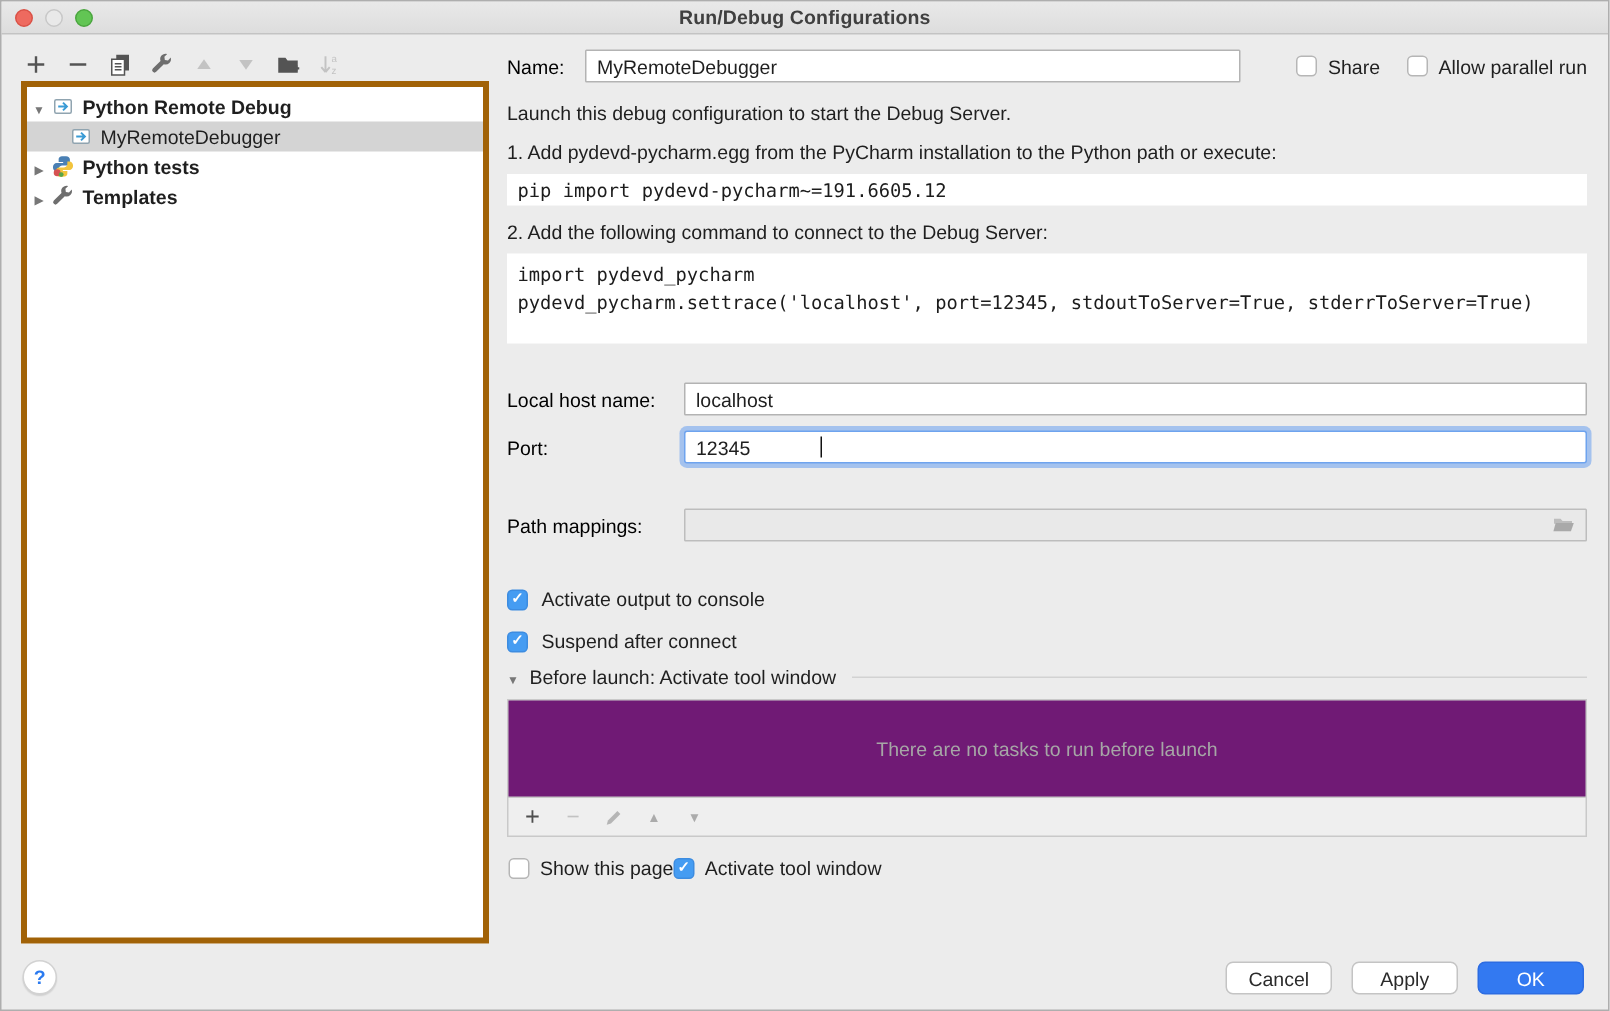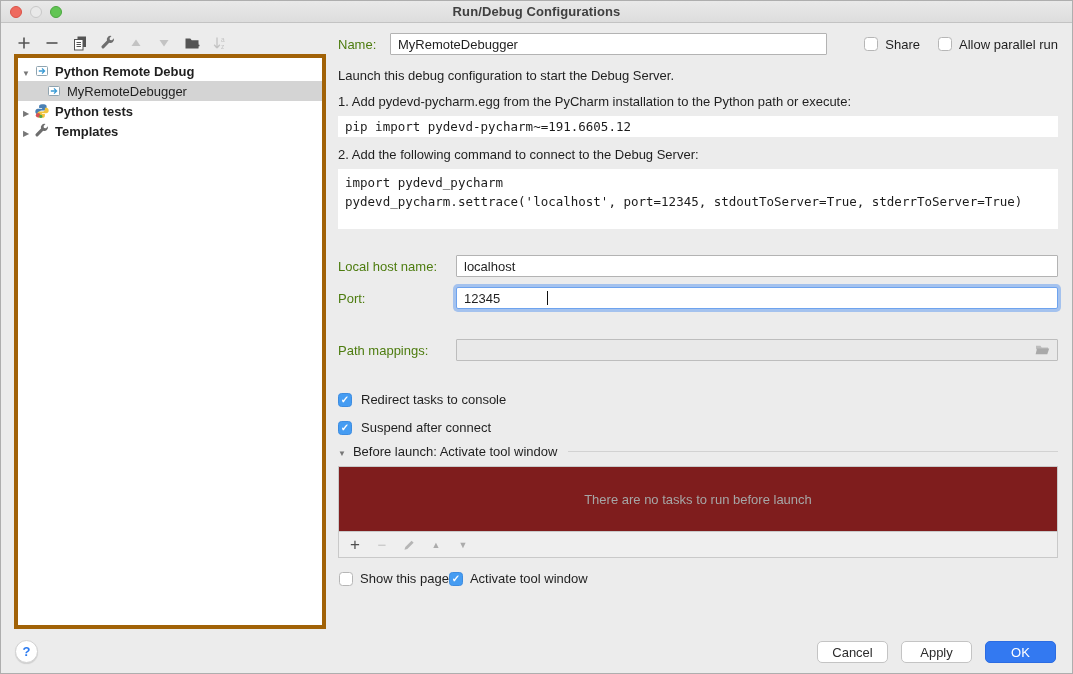--- a/index.html
+++ b/index.html
@@ -42,21 +42,21 @@
   .tri-down::before { content:"▼"; font-size:8px; color:#777; }
   .tri-right::before { content:"▶"; font-size:8px; color:#777; }
   .tree-icon { width:16px; height:16px; flex:0 0 16px; margin-right:5px; }
   .tree-label { font-size:13px; }
   .tree-label.bold { font-weight:700; }
   .indent1 { width:28px; flex:0 0 28px; }
 
   
   .main { position:absolute; left:337px; top:31px; width:720px; }
   .name-row { display:flex; align-items:center; height:24px; }
-  .lbl { color:#4d7c0f; }
+  .lbl { color:#000000; }
   .name-lbl { width:52px; flex:0 0 52px; }
   .txtfield {
     height:22px; background:#fff; border:1px solid #b3b3b3; border-radius:1px;
     display:flex; align-items:center; padding:0 7px; font-size:13px; color:#1f1f1f;
     overflow:hidden; white-space:nowrap;
   }
   .name-field { width:437px; }
   .cb-group { display:flex; align-items:center; gap:7px; }
   .cb { width:14px; height:14px; border-radius:3.5px; flex:0 0 14px;
         display:flex; align-items:center; justify-content:center; }
@@ -93,21 +93,21 @@
     background:#e9e9e9; border:1px solid #bdbdbd; color:#9a9a9a;
     justify-content:flex-end;
   }
 
   .check-row { display:flex; align-items:center; gap:9px; margin-top:13px; }
   .check-row.firstcheck { margin-top:31px; }
 
   .bl-header { display:flex; align-items:center; margin-top:9px; gap:7px; }
   .bl-line { flex:1; height:1px; background:#d2d2d2; margin-left:4px; }
   .bl-box {
-    margin-top:7px; height:66px; background:#7f1d1d; border:1px solid #c9c9c9;
+    margin-top:7px; height:66px; background:#701a75; border:1px solid #c9c9c9;
     display:flex; align-items:center; justify-content:center;
   }
   .bl-empty { color:#a6a6a6; font-size:13px; }
   .bl-toolbar {
     height:26px; background:#efefef; border:1px solid #c9c9c9; border-top:none;
     display:flex; align-items:center; gap:13px; padding-left:9px;
   }
   .mini { width:14px; height:14px; display:flex; align-items:center; justify-content:center; }
   .mini-plus { font-size:17px; color:#4e4e4e; font-weight:400; line-height:12px; }
   .mini-minus { font-size:15px; color:#c2c2c2; line-height:12px; }
@@ -274,21 +274,21 @@
       <span></span>
       <svg width="16" height="16" viewBox="0 0 16 16">
         <path d="M2 3.8h4.4l1.3 1.6H14v1.8H2z" fill="#bdbdbd"></path>
         <path d="M3.1 6.6H15.2l-1.9 5.6H1.6z" fill="#a9a9a9"></path>
       </svg>
     </div>
   </div>
 
   <div class="check-row firstcheck">
     <span class="cb checked"></span>
-    <span>Redirect tasks to console</span>
+    <span>Activate output to console</span>
   </div>
   <div class="check-row">
     <span class="cb checked"></span>
     <span>Suspend after connect</span>
   </div>
 
   <div class="bl-header">
     <span class="tri-down"></span>
     <span>Before launch: Activate tool window</span>
     <span class="bl-line"></span>

